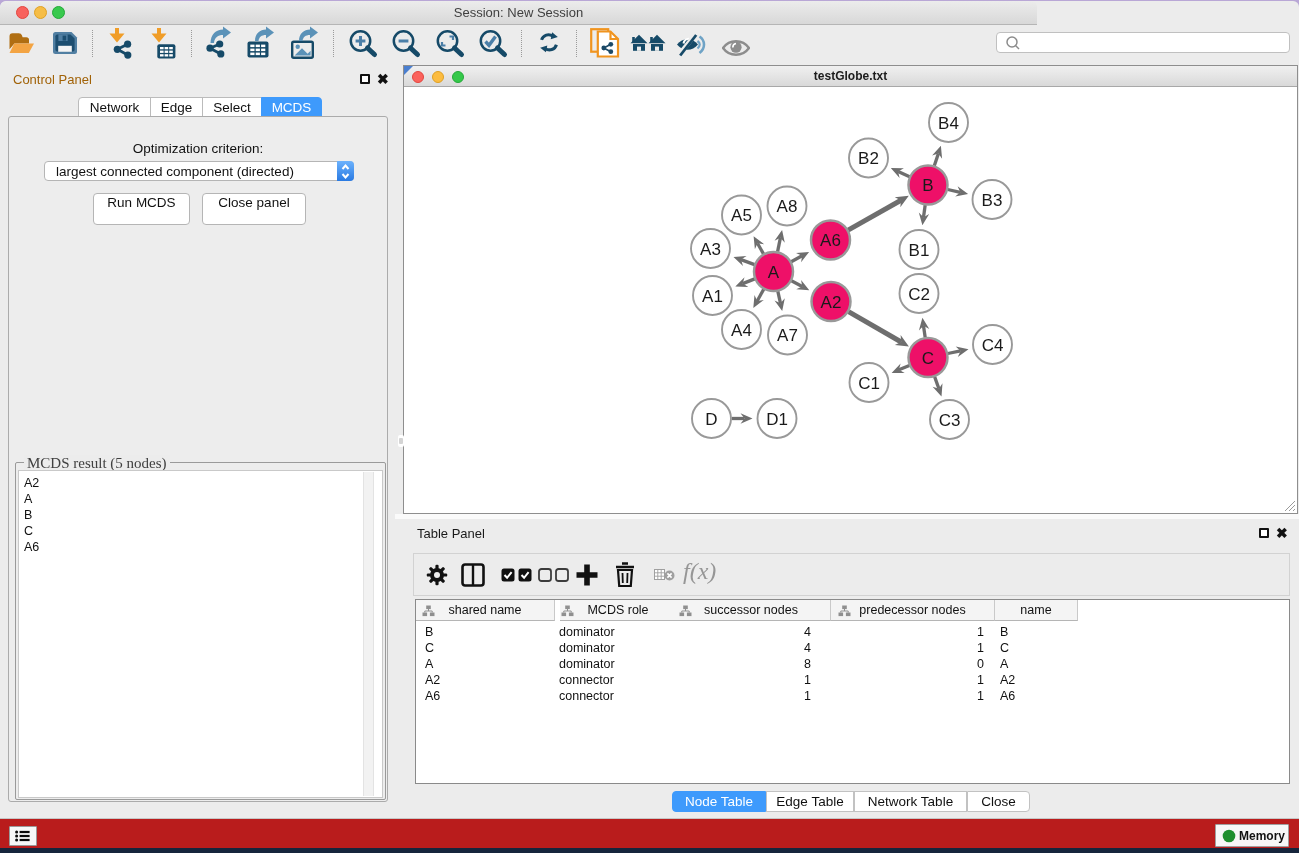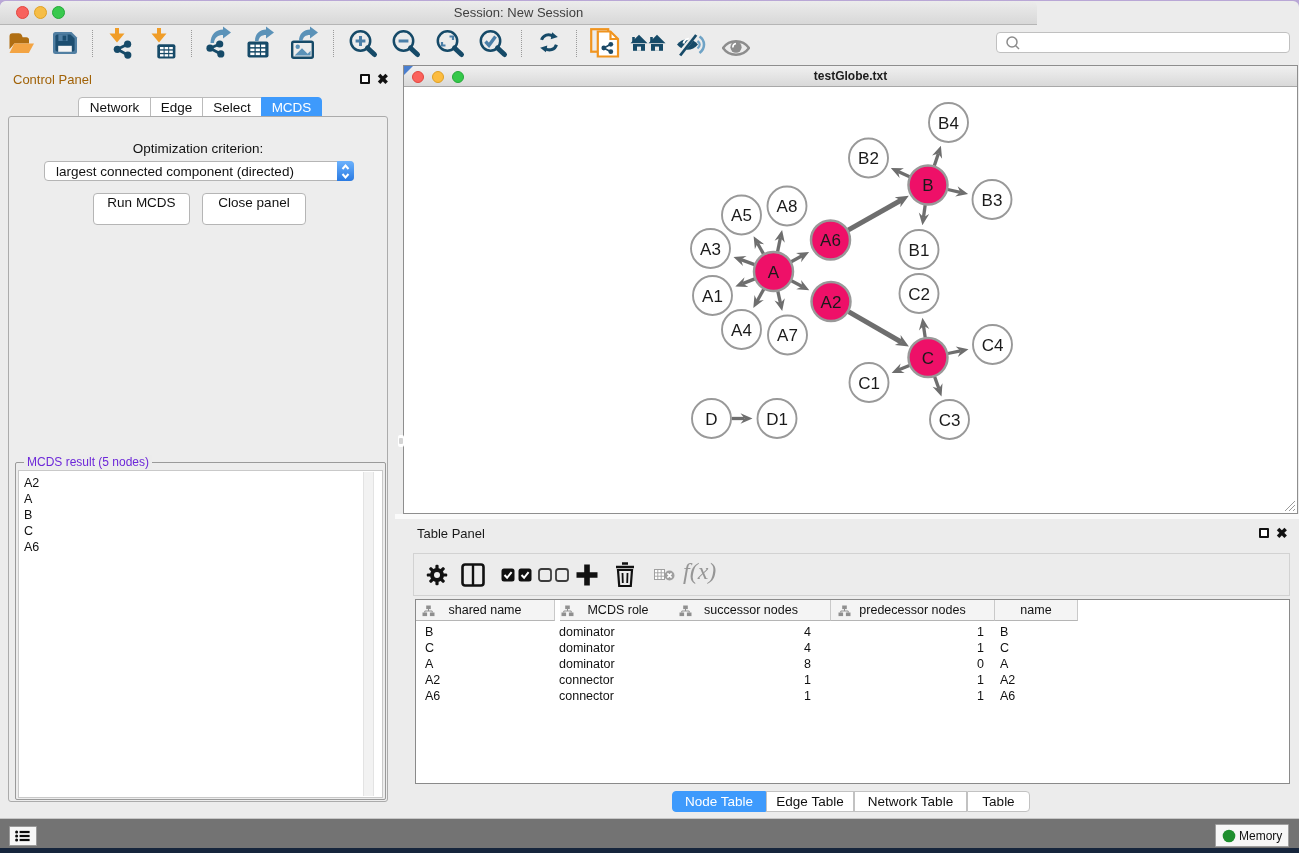--- a/index.html
+++ b/index.html
@@ -34,21 +34,21 @@
 #dropdown { position:absolute; left:35px; top:44px; width:310px; height:20px;
   background:#fff; border:1px solid #b5b5b5; border-radius:4px;
   font-size:13.5px; color:#111; line-height:19px; padding-left:11px; }
 #dd-step { position:absolute; right:-1px; top:-1px; width:17px; height:20px;
   border-radius:0 4px 4px 0; background:linear-gradient(#6cb2fd,#2a7ae2); }
 .btn { position:absolute; height:32px; background:#fff; border:1px solid #b5b5b5;
   border-radius:4px; font-size:13.5px; color:#111; text-align:center; line-height:17px; }
 #fieldset { position:absolute; left:6px; top:345px; width:371px; height:338px;
   border:1px solid #9a9a9a; border-radius:2px; }
 #fs-legend { position:absolute; left:8px; top:-8px; background:#ececec; padding:0 3px;
-  font-size:12px; color:#6d28d9; }
+  font-size:15px; color:#404040;font-family:Liberation Serif, serif; }
 #fs-list { position:relative; left:2px; top:7px; width:365px; height:328px; background:#fff;
   border:1px solid #c9c9c9; font-size:12.5px; color:#111; padding:4px 0 0 4px; }
 #fs-list .fsrow { height:16px; line-height:16px; padding-left:1px; }
 #fs-scroll { position:absolute; left:344px; top:1px; width:11px; height:324px;
   background:#f2f2f2; border-left:1px solid #e3e3e3; border-right:1px solid #e3e3e3; }
 
 #netwin { position:absolute; left:403px; top:64px; width:895px; height:449px;
   border:1px solid #8e8e8e; background:#fff; }
 #net-titlebar { position:absolute; left:0; top:0; width:100%; height:21px;
   background:linear-gradient(#f0f0f0,#d9d9d9); border-bottom:1px solid #a8a8a8; }
@@ -61,21 +61,21 @@
 #tablebox { position:absolute; left:415px; top:598px; width:875px; height:185px;
   background:#fff; border:1px solid #8a8a8a;padding-left:44px; }
 .th { position:absolute; top:0; height:21px; background:#f4f4f4;
   border-right:1px solid #c9c9c9; border-bottom:1px solid #b5b5b5;
   font-size:12.5px; color:#111; text-align:center; line-height:21px; }
 .td { position:absolute; height:16px; font-size:12.5px; color:#111; line-height:16px; }
 .bt { position:absolute; top:790px; height:21px; background:#fff; border:1px solid #c2c2c2;
   font-size:13.5px; color:#111; text-align:center; line-height:20px; }
 .bt.sel { background:#3e9afc; color:#fff; border-color:#3e9afc; }
 #statusbar { position:absolute; left:0; top:817px; width:1299px; height:31px;
-  background:#737373; border-top:1px solid #c6c6c6; }
+  background:#b91c1c; border-top:1px solid #c6c6c6;font-weight:bold; }
 #membtn { position:absolute; right:10px; top:5px; width:74px; height:23px;
   background:#f7f7f7; border:1px solid #a0a0a0; border-radius:1px; font-size:12px;
   color:#111; }
 #hambtn { position:absolute; left:9px; top:7px; width:28px; height:20px;
   background:#f7f7f7; border:1px solid #9a9a9a; border-radius:1px; }
 #navy { position:absolute; left:0; top:848px; width:1299px; height:5px; background:#16253c; }
 </style>
 </head>
 <body>
 <div id="appwin">
@@ -513,21 +513,21 @@
 <div class="td" style="left:584px;top:72px;width:80px;">A2</div>
 <div class="td" style="left:9px;top:88px;width:100px;">A6</div>
 <div class="td" style="left:143px;top:88px;width:110px;">connector</div>
 <div class="td" style="left:256px;top:88px;width:139px;text-align:right;">1</div>
 <div class="td" style="left:415px;top:88px;width:153px;text-align:right;">1</div>
 <div class="td" style="left:584px;top:88px;width:80px;">A6</div>
   </div>
   <div class="bt sel" style="left:672px;width:94px;border-radius:4px 0 0 4px;">Node Table</div>
   <div class="bt" style="left:766px;width:88px;">Edge Table</div>
   <div class="bt" style="left:854px;width:113px;">Network Table</div>
-  <div class="bt" style="left:967px;width:63px;border-radius:0 4px 4px 0;">Table</div>
+  <div class="bt" style="left:967px;width:63px;border-radius:0 4px 4px 0;">Close</div>
 
   <div id="statusbar">
     <div id="hambtn">
       <svg width="16" height="12" style="position:absolute;left:5px;top:3px;">
         <circle cx="1.6" cy="2" r="1.5" fill="#0a0a0a"></circle>
           <rect x="4.6" y="0.9" width="10" height="2.2" fill="#0a0a0a"></rect>
         <circle cx="1.6" cy="6" r="1.5" fill="#0a0a0a"></circle>
           <rect x="4.6" y="4.9" width="10" height="2.2" fill="#0a0a0a"></rect>
         <circle cx="1.6" cy="10" r="1.5" fill="#0a0a0a"></circle>
           <rect x="4.6" y="8.9" width="10" height="2.2" fill="#0a0a0a"></rect>

